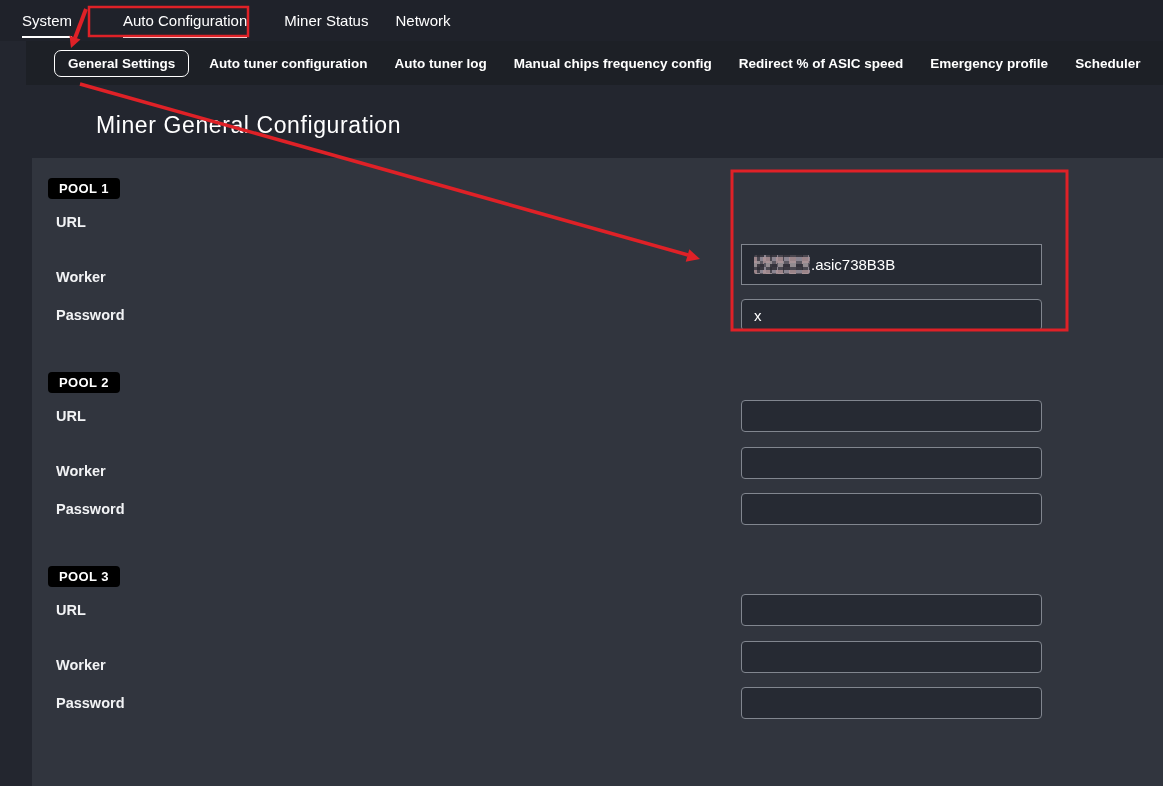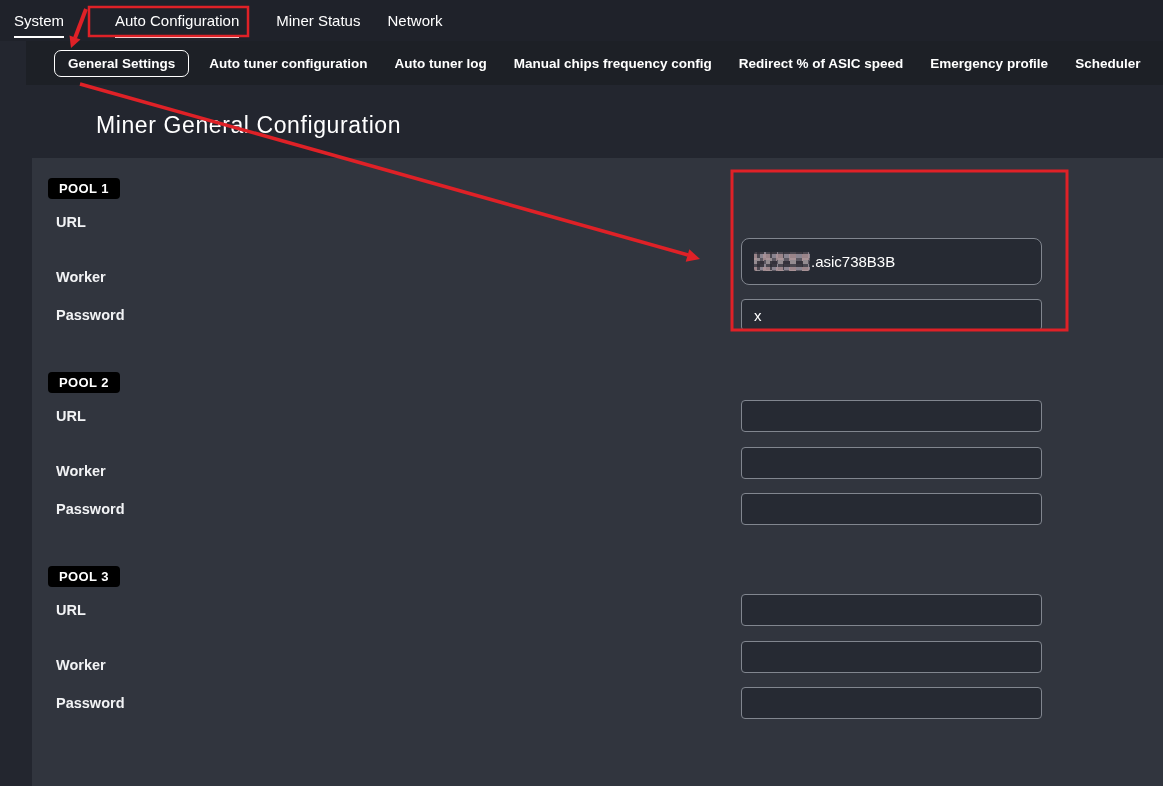--- a/index.html
+++ b/index.html
@@ -12,21 +12,21 @@
   body{
     background:var(--page);
     color:var(--text);
     font-family:"Liberation Sans","DejaVu Sans",sans-serif;
     position:relative;
   }
 
   
   .topbar{
     height:41px;background:var(--topbar);
-    display:flex;align-items:center;padding-left:14px;
+    display:flex;align-items:center;padding-left:22px;
   }
   .topnav-item{
     position:relative;font-size:15px;font-weight:400;color:var(--text);
     margin-right:27px;cursor:pointer;white-space:nowrap;
   }
   .topnav-item.underlined::after{
     content:"";position:absolute;left:0;right:0;bottom:-9px;height:2px;background:#fff;
   }
   .topnav-item.boxed{margin-left:24px;margin-right:37px;}
 
@@ -76,23 +76,23 @@
   }
   .spacer{flex:1}
   .text-input{
     width:301px;height:32px;margin-right:121px;
     background:var(--input-bg);
     border:1px solid var(--input-border);border-radius:4px;
     color:var(--text);font-family:inherit;font-size:15px;
     padding:0 12px;outline:none;
   }
   .div-input{
-    width:301px;height:47px;margin-right:121px;
+    width:301px;height:41px;margin-right:121px;
     background:var(--input-bg);
-    border:1px solid var(--input-border);border-radius:8px;
+    border:1px solid var(--input-border);border-radius:0;
     color:var(--text);font-size:15px;
     padding:0 12px;display:flex;align-items:center;cursor:text;
   }
   .mosaic{
     display:inline-block;width:56px;height:19px;margin-right:1px;
     border-radius:2px;
     background:
       conic-gradient(from 0deg, rgba(174,148,152,.8) 25%, transparent 0 50%, rgba(45,43,52,.85) 0 75%, transparent 0) 3px 2px/13px 13px,
       conic-gradient(#8a8490 25%, #5c5862 0 50%, #938b90 0 75%, #4a4750 0) 0 0/12px 12px;
   }

